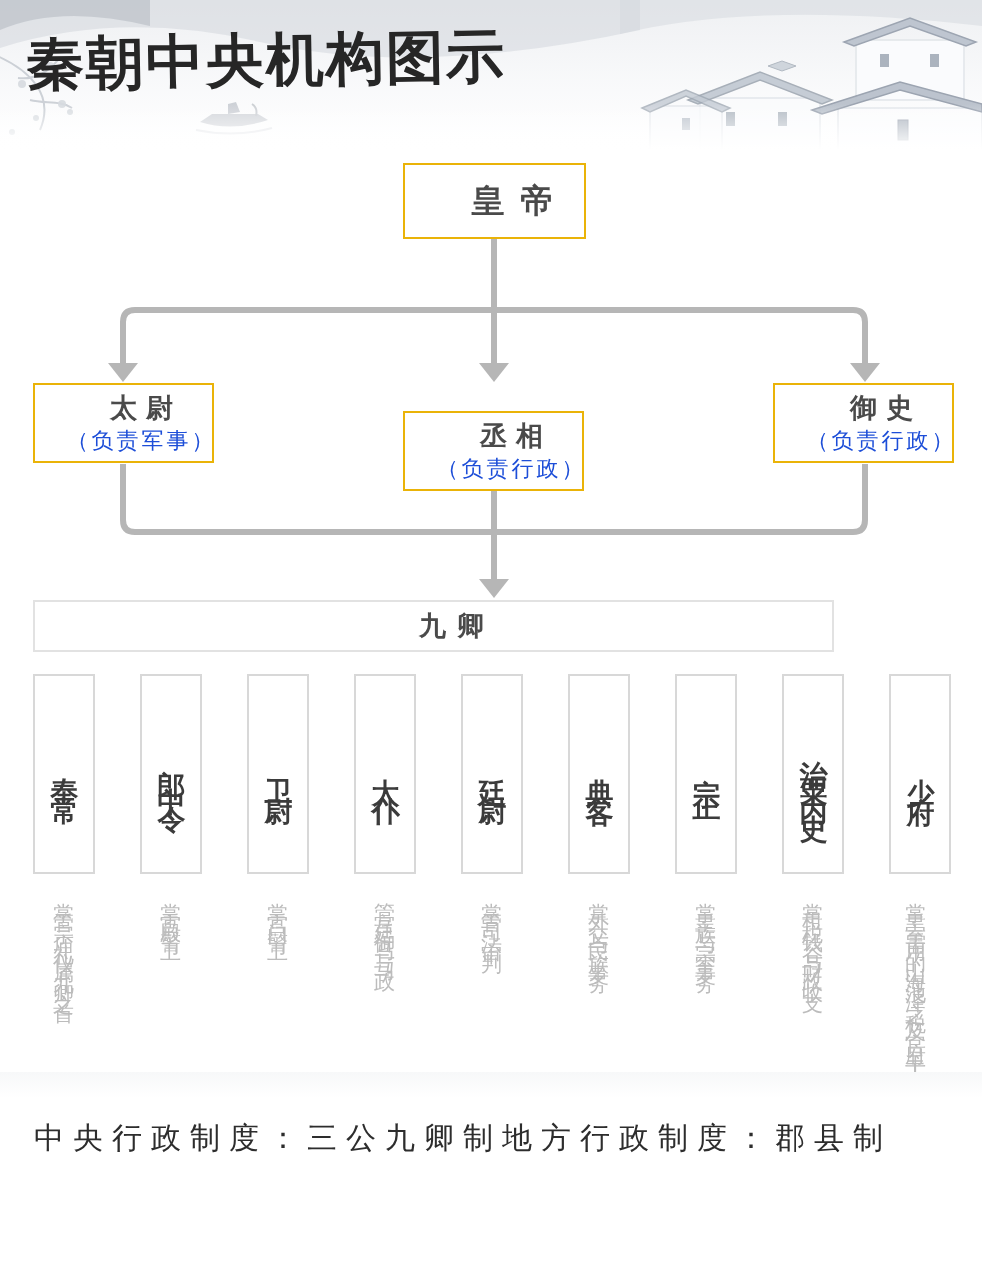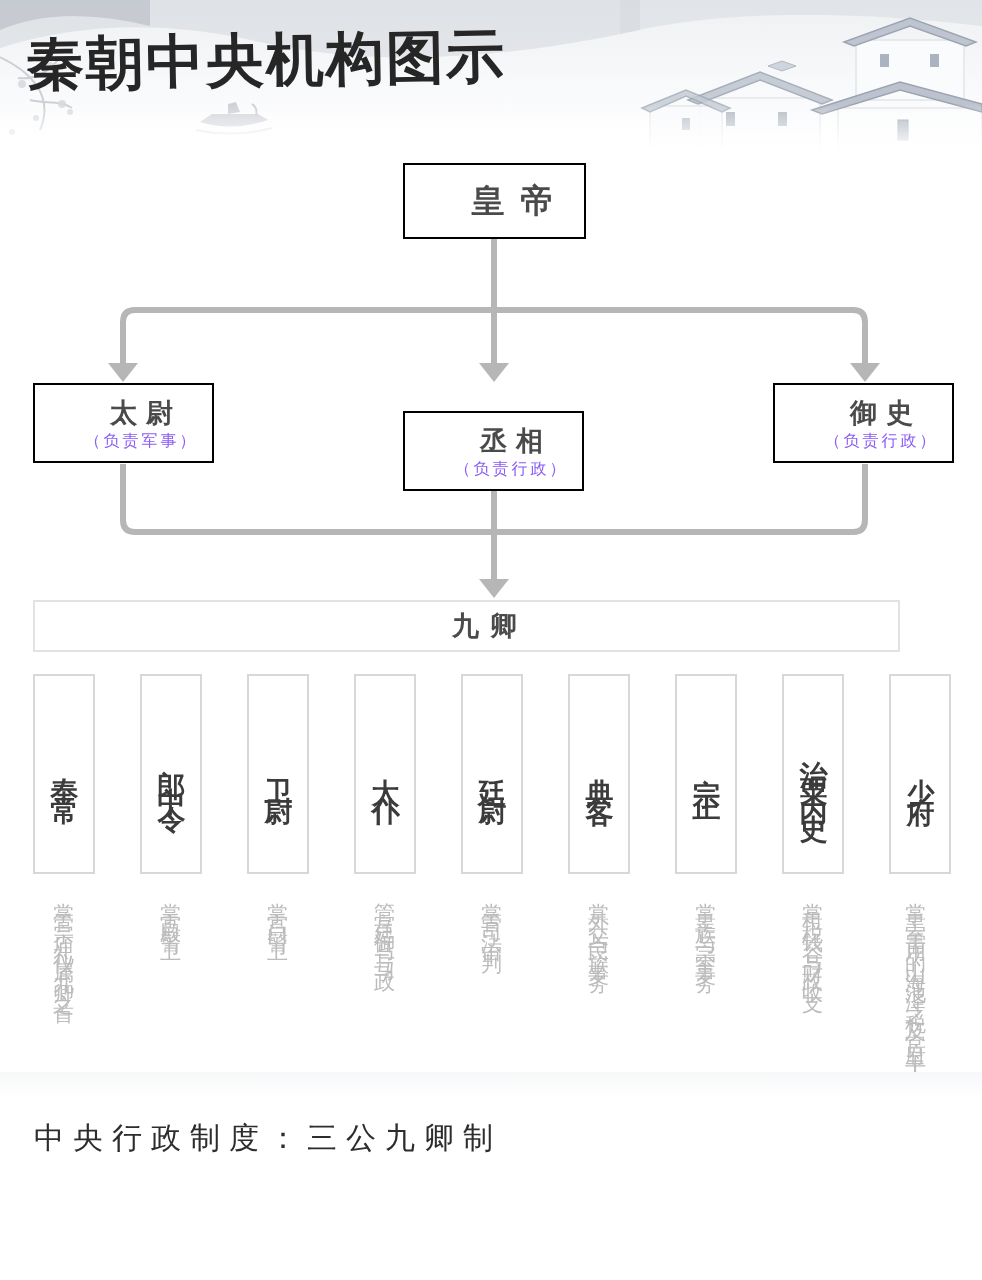--- a/index.html
+++ b/index.html
@@ -9,33 +9,33 @@
   
   .header{position:absolute;left:0;top:0;width:982px;height:150px;overflow:hidden;text-decoration:underline;}
   .header svg{position:absolute;left:0;top:0;}
   .page-title{position:absolute;left:26px;top:22px;margin:0;
       font-family:"DejaVu Serif",serif;font-weight:700;font-size:58px;
       letter-spacing:2px;color:#262626;white-space:nowrap;transform:rotate(-1deg);}
 
   
   .connectors{position:absolute;left:0;top:0;pointer-events:none;}
 
-  .node{position:absolute;background:#fff;border:2px solid #000000;box-sizing:border-box;
+  .node{position:absolute;background:#fff;border:2px solid #eab308;box-sizing:border-box;
         display:flex;flex-direction:column;align-items:center;justify-content:center;padding-left:36px;}
   .node .nm{color:#4a4a4a;font-weight:600;}
 
   .emperor{left:403px;top:163px;width:183px;height:76px;}
   .emperor .nm{font-size:33px;letter-spacing:16px;text-indent:16px;}
 
   .official{top:383px;width:181px;height:80px;gap:0;}
   .official .nm{font-size:27px;letter-spacing:9px;text-indent:9px;}
-  .official .role{font-size:16px;letter-spacing:3px;color:#8b5cf6;white-space:nowrap;}
+  .official .role{font-size:22px;letter-spacing:3px;color:#1d4ed8;white-space:nowrap;}
   .o1{left:33px;} .o2{left:403px;margin-top:28px;} .o3{left:773px;}
 
-  .group-bar{left:33px;top:600px;width:867px;height:52px;border-color:#e2e2e2;}
+  .group-bar{left:33px;top:600px;width:801px;height:52px;border-color:#e2e2e2;}
   .group-bar .nm{font-size:27px;letter-spacing:11px;text-indent:11px;}
 
   .minister{position:absolute;top:674px;width:62px;height:200px;background:#fff;
       border:2px solid #d8d8d8;box-sizing:border-box;
       display:flex;align-items:center;justify-content:center;}
   .minister .mname{writing-mode:vertical-rl;text-orientation:upright;
       font-size:28px;font-weight:600;color:#3b3b3b;letter-spacing:18px;line-height:1;}
   .m1{left:33px;}.m2{left:140px;}.m3{left:247px;}.m4{left:354px;}.m5{left:461px;}
   .m6{left:568px;}.m7{left:675px;}.m8{left:782px;}.m9{left:889px;}
 
@@ -204,13 +204,14 @@
 <div class="duty d5">掌管司法审判</div>
 <div class="duty d6">掌外交与民族事务</div>
 <div class="duty d7">掌皇族与宗室事务</div>
 <div class="duty d8">掌租税钱谷与财政收支</div>
 <div class="duty d9">掌皇室需用的山海池泽之税及官府手工业</div>
 
 <div class="divider"></div>
 
 <div class="footer">
   <div class="fline">中央行政制度：三公九卿制</div>
+  <div class="fline">地方行政制度：郡县制</div>
 </div>
 
 </body></html>

